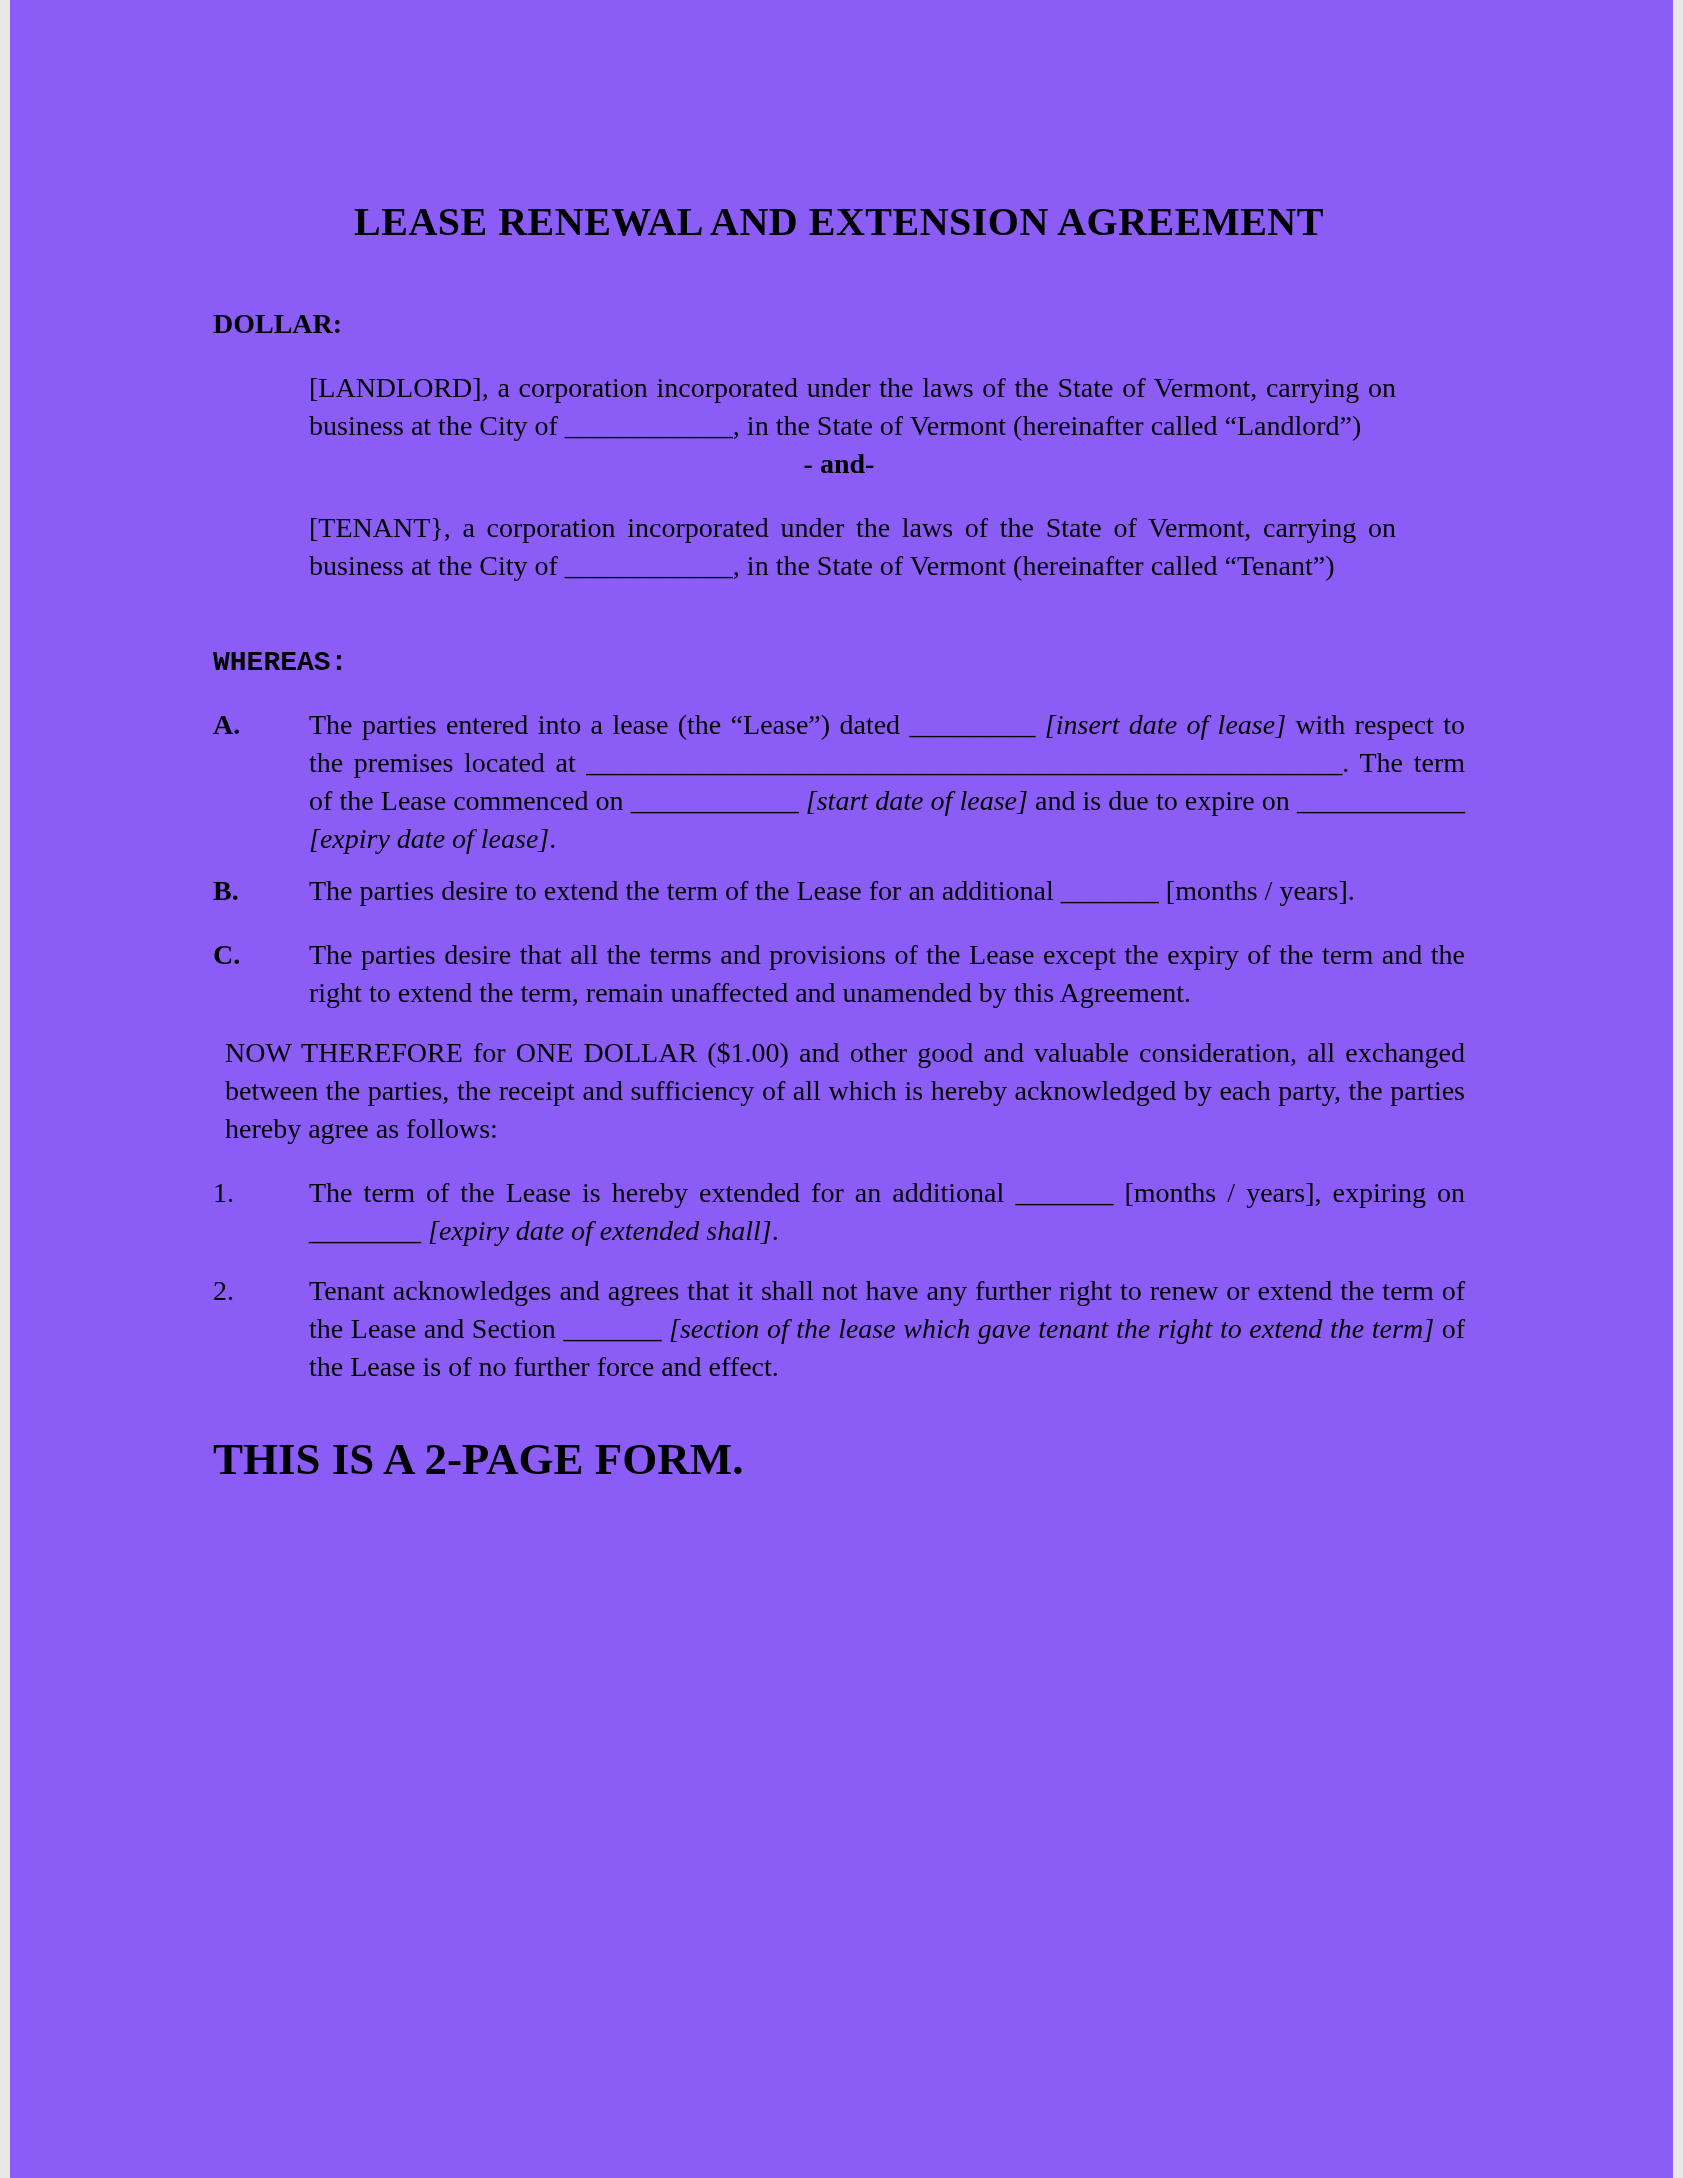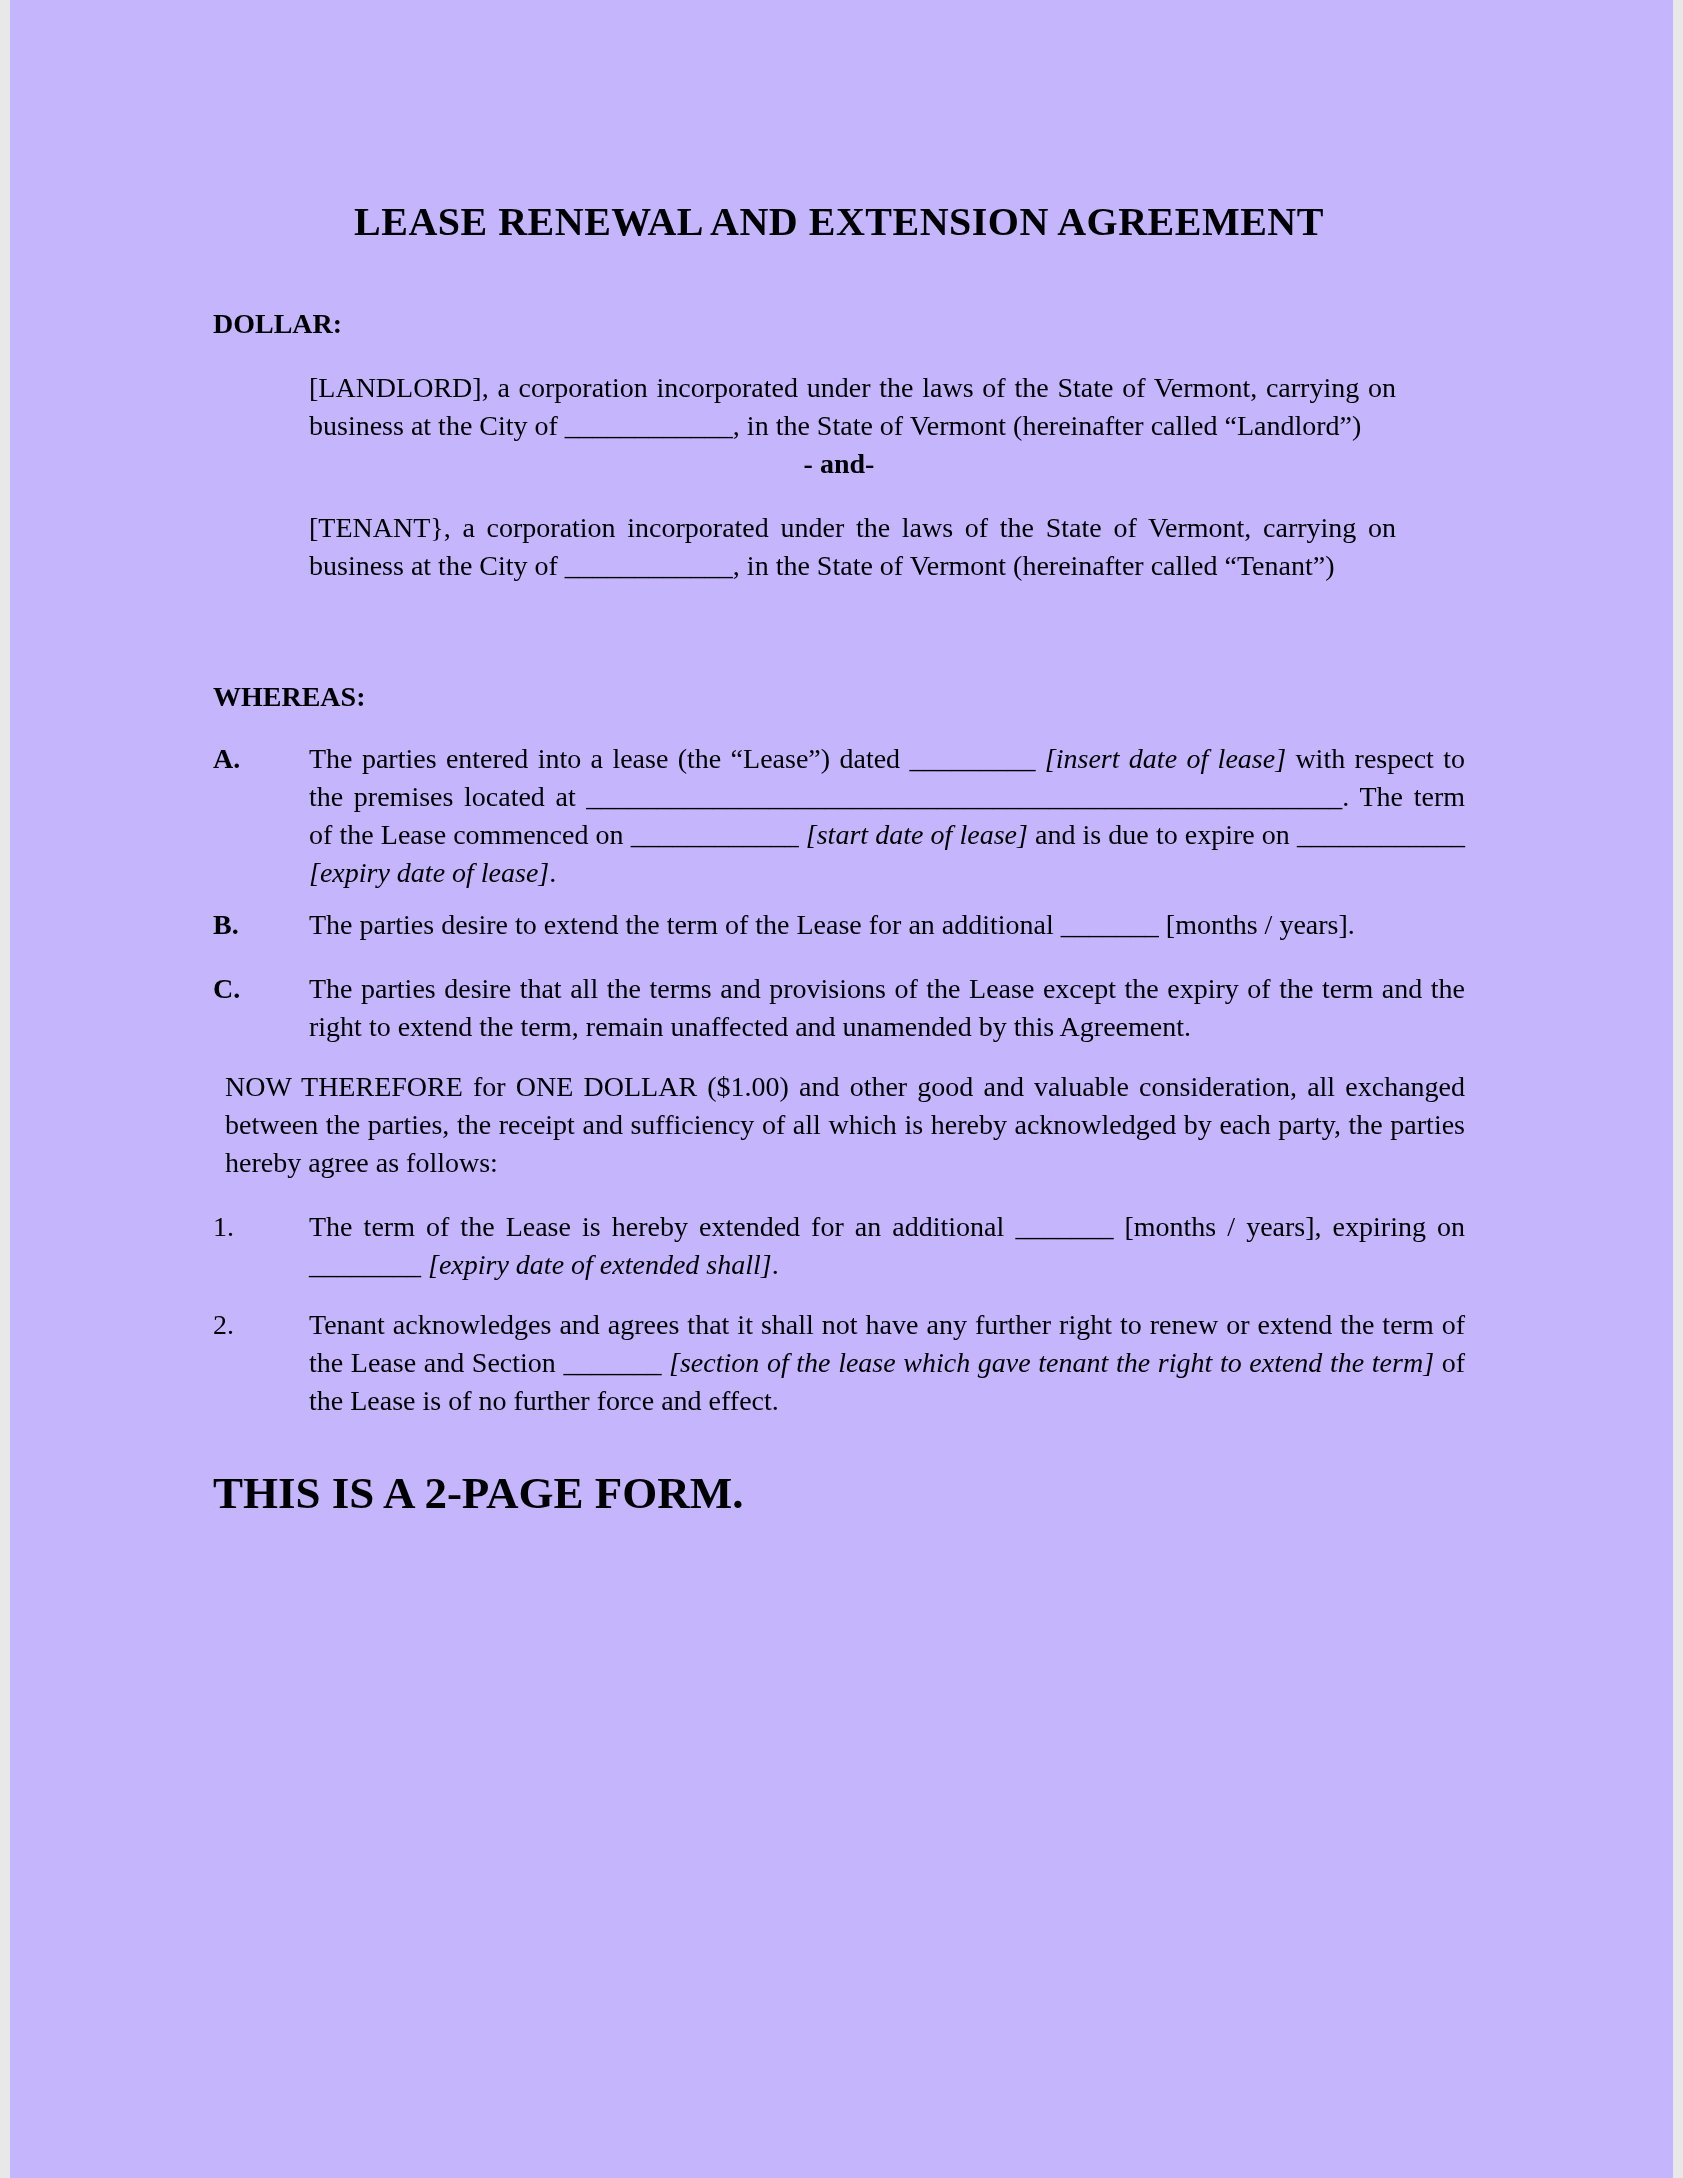--- a/index.html
+++ b/index.html
@@ -1,21 +1,21 @@
 <!DOCTYPE html>
 <html><head>
 <meta charset="utf-8">
 <style>
   html, body { margin: 0; padding: 0; background: #e8e8e8; }
   .page {
     position: relative;
     width: 1663px;
     height: 2178px;
     margin: 0 auto;
-    background: #c4b5fd;
+    background: #8b5cf6;
     color: #000000;
     font-family: "Liberation Serif", "DejaVu Serif", serif;
     font-size: 28px;
     line-height: 38px;
     overflow: hidden;
   }
   .content { padding: 0 208px 0 203px; }
   p { margin: 0; }
 
   .doc-title {
@@ -24,21 +24,21 @@
     text-align: center;
     font-size: 40px;
     line-height: 48px;
     font-weight: bold;
     letter-spacing: 0.5px;
   }
   .side-label {
     font-weight: bold;
   }
   .between-label { margin-top: 59px; }
-  .whereas-label { margin-top: 93px; }
+  .whereas-label { margin-top: 59px; font-family: Liberation Mono, monospace; }
 
   .party-para {
     margin: 26px 0 0 96px;
     width: 1087px;
     text-align: justify;
   }
   .landlord-para { margin-top: 26px; }
   .tenant-para { margin-top: 26px; }
 
   .and-sep {

